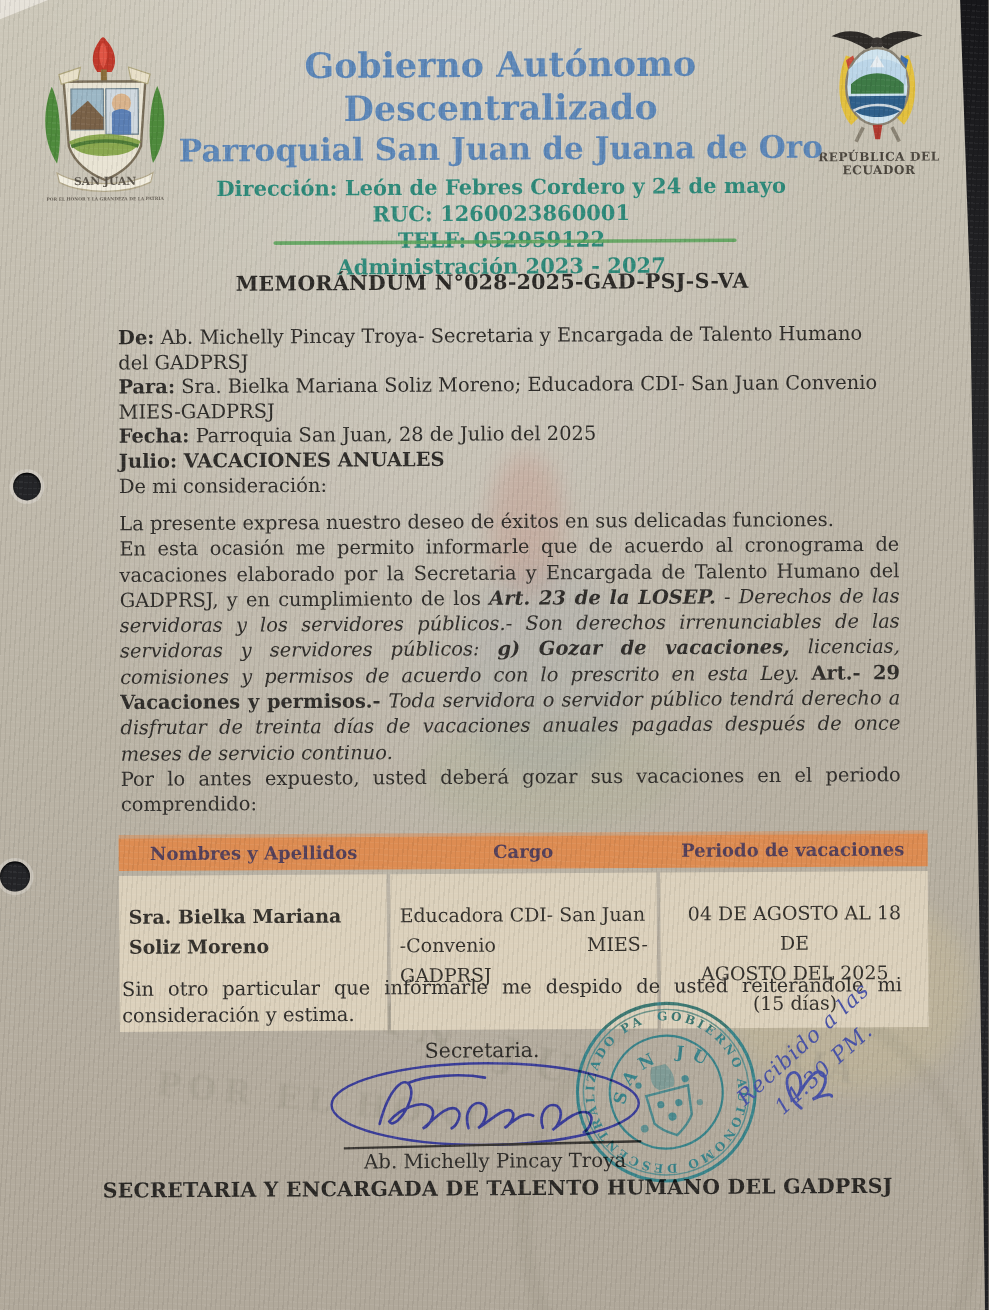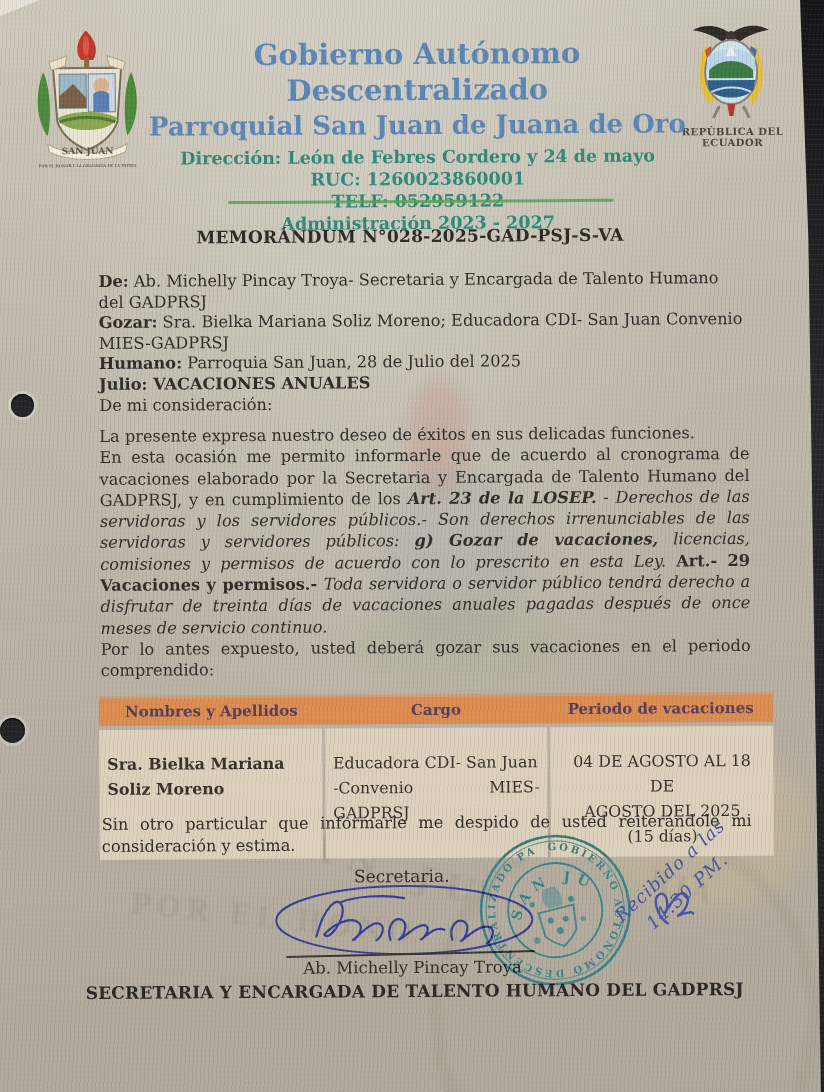--- a/index.html
+++ b/index.html
@@ -177,22 +177,22 @@
       <div class="ht4" style="color:#2f8a7a">RUC: 1260023860001</div>
       <div class="ht4" style="color:#2f8a7a">TELF: 052959122</div>
       <div class="ht4" style="color:#2f8a7a">Administración 2023 - 2027</div>
     </div>
     <div class="head-underline"></div>
 
     <div class="memo-title">MEMORÁNDUM N°028-2025-GAD-PSJ-S-VA</div>
 
     <div class="addr">
       <div><span class="lbl">De:</span><span> Ab. Michelly Pincay Troya- Secretaria y Encargada de Talento Humano del GADPRSJ</span></div>
-      <div><span class="lbl">Gozar:</span><span> Sra. Bielka Mariana Soliz Moreno; Educadora CDI- San Juan Convenio MIES-GADPRSJ</span></div>
-      <div><span class="lbl">Humano:</span><span> Parroquia San Juan, 28 de Julio del 2025</span></div>
+      <div><span class="lbl">Para:</span><span> Sra. Bielka Mariana Soliz Moreno; Educadora CDI- San Juan Convenio MIES-GADPRSJ</span></div>
+      <div><span class="lbl">Fecha:</span><span> Parroquia San Juan, 28 de Julio del 2025</span></div>
       <div><span class="lbl">Julio:</span><span class="subj"> VACACIONES ANUALES</span></div>
       <div>De mi consideración:</div>
     </div>
 
     <div class="bodytext">
       <p>La presente expresa nuestro deseo de éxitos en sus delicadas funciones.</p>
       <p><span class="run-n">En esta ocasión me permito informarle que de acuerdo al cronograma de vacaciones elaborado por la Secretaria y Encargada de Talento Humano del GADPRSJ, y  en cumplimiento de los </span><span class="run-bi">Art. 23 de la LOSEP.</span><span class="run-i"> - Derechos de las servidoras y los servidores públicos.- Son derechos irrenunciables de las servidoras y servidores públicos: </span><span class="run-bi">g) Gozar de vacaciones,</span><span class="run-i"> licencias, comisiones y permisos de acuerdo con lo prescrito en esta Ley. </span><span class="run-b">Art.- 29 Vacaciones y permisos.- </span><span class="run-i">Toda servidora o servidor público tendrá derecho a disfrutar de treinta días de vacaciones anuales pagadas después de once meses de servicio continuo.</span></p>
       <p>Por lo antes expuesto, usted deberá gozar sus vacaciones en el periodo comprendido:</p>
     </div>
 

